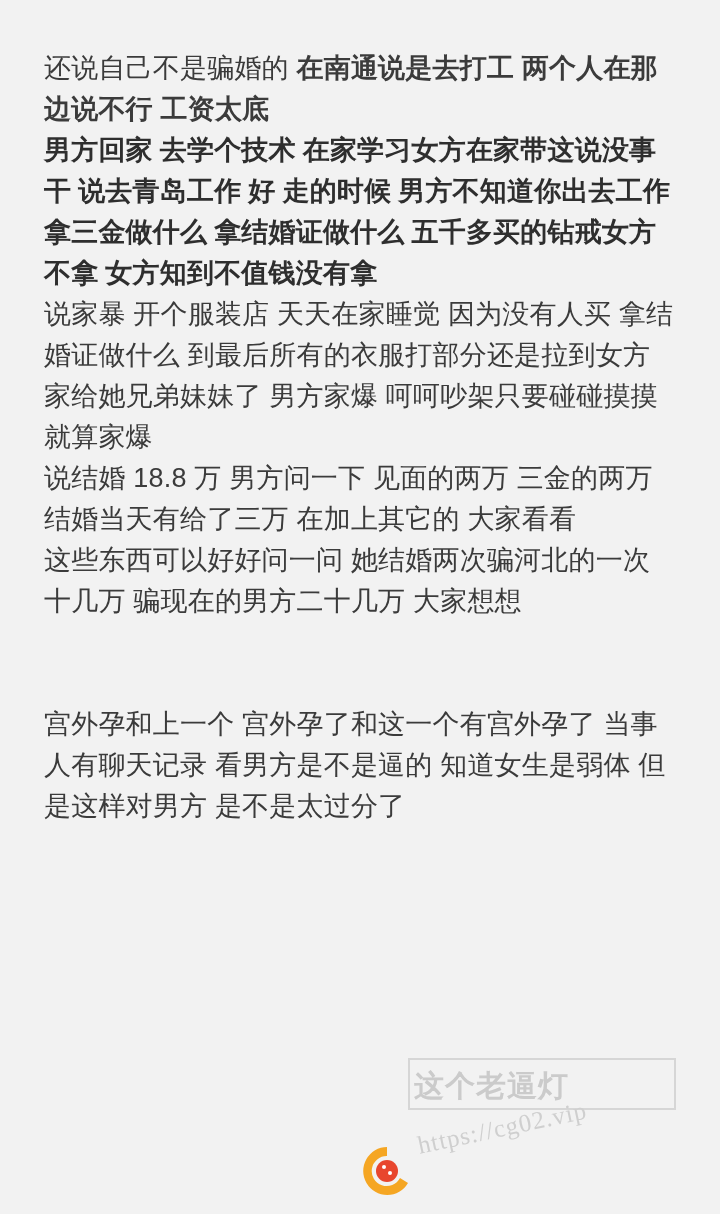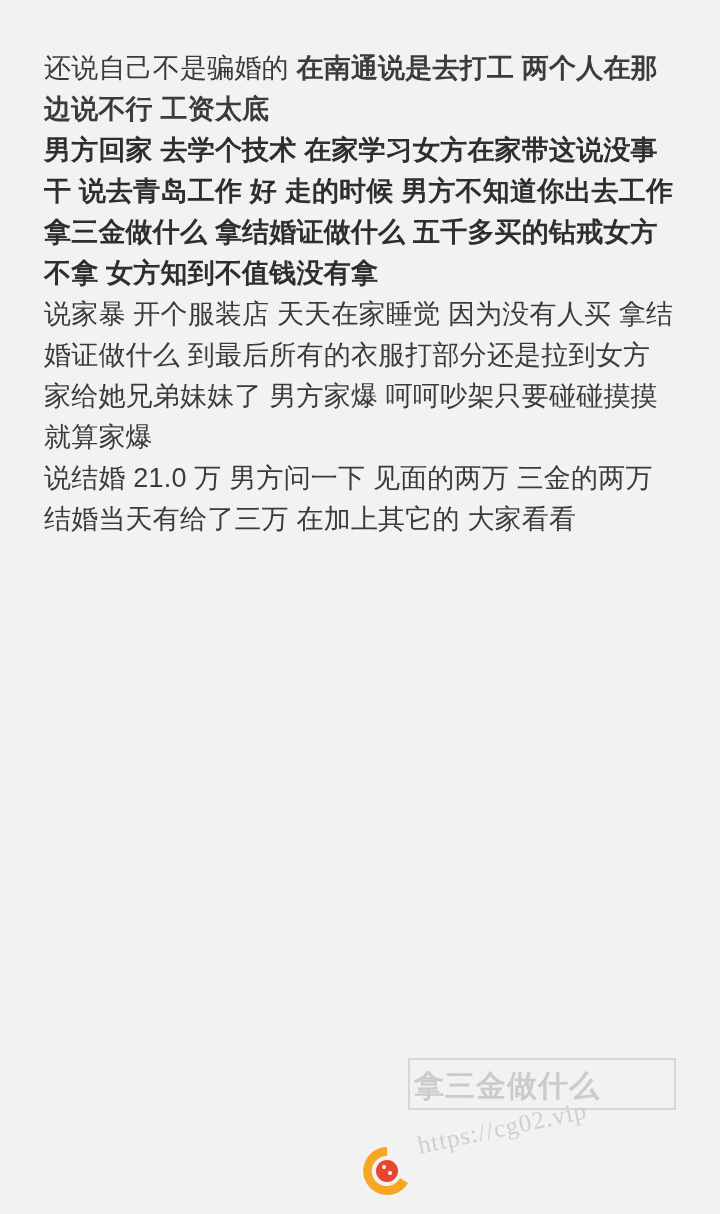--- a/index.html
+++ b/index.html
@@ -28,20 +28,21 @@
     color: #3b3b3b;
     letter-spacing: 0.2px;
     word-break: break-word;
   }
   .para {
     margin: 0;
   }
   .para.bold {
     font-weight: bold;
     color: #2e2e2e;
+    font-family: Liberation Serif, serif;
   }
   .para.blank {
     height: 41px;
   }
   
   .watermark {
     position: absolute;
     left: 352px;
     top: 1058px;
     width: 330px;
@@ -94,38 +95,40 @@
 
 <div class="page">
   <div class="text-body">
 
     <p class="para"><span>还说自己不是骗婚的 </span><b>在南通说是去打工 两个人在那边说不行 工资太底</b></p>
 
     <p class="para bold">男方回家 去学个技术 在家学习女方在家带这说没事干 说去青岛工作 好 走的时候 男方不知道你出去工作 拿三金做什么 拿结婚证做什么 五千多买的钻戒女方不拿 女方知到不值钱没有拿</p>
 
     <p class="para">说家暴 开个服装店 天天在家睡觉 因为没有人买 拿结婚证做什么 到最后所有的衣服打部分还是拉到女方家给她兄弟妹妹了 男方家爆 呵呵吵架只要碰碰摸摸就算家爆</p>
 
-    <p class="para">说结婚 21.0 万 男方问一下 见面的两万 三金的两万 结婚当天有给了三万 在加上其它的 大家看看</p>
+    <p class="para">说结婚 18.8 万 男方问一下 见面的两万 三金的两万 结婚当天有给了三万 在加上其它的 大家看看</p>
 
+    <p class="para"> 这些东西可以好好问一问 她结婚两次骗河北的一次十几万 骗现在的男方二十几万 大家想想</p>
 
     <p class="para blank"></p>
 
 
 
     <p class="para blank"></p>
 
+    <p class="para">宫外孕和上一个 宫外孕了和这一个有宫外孕了 当事人有聊天记录 看男方是不是逼的 知道女生是弱体 但是这样对男方 是不是太过分了</p>
 
   </div>
 
   <div class="watermark">
     <div class="wm-logo">
       <svg width="54" height="54" viewBox="0 0 54 54">
         <path d="M27 3 A24 24 0 1 0 48 39 L40 34 A15 15 0 1 1 27 12 Z" fill="#f5a623"></path>
         <circle cx="27" cy="27" r="11" fill="#e8462e"></circle>
         <circle cx="24" cy="23" r="2" fill="#ffffff"></circle>
         <circle cx="30" cy="29" r="2" fill="#ffffff"></circle>
       </svg>
     </div>
     <div class="wm-box"></div>
-    <div class="wm-title">拿三金做什么</div>
+    <div class="wm-title">这个老逼灯</div>
     <div class="wm-url">https://cg02.vip</div>
   </div>
 </div>
 
 </body></html>

